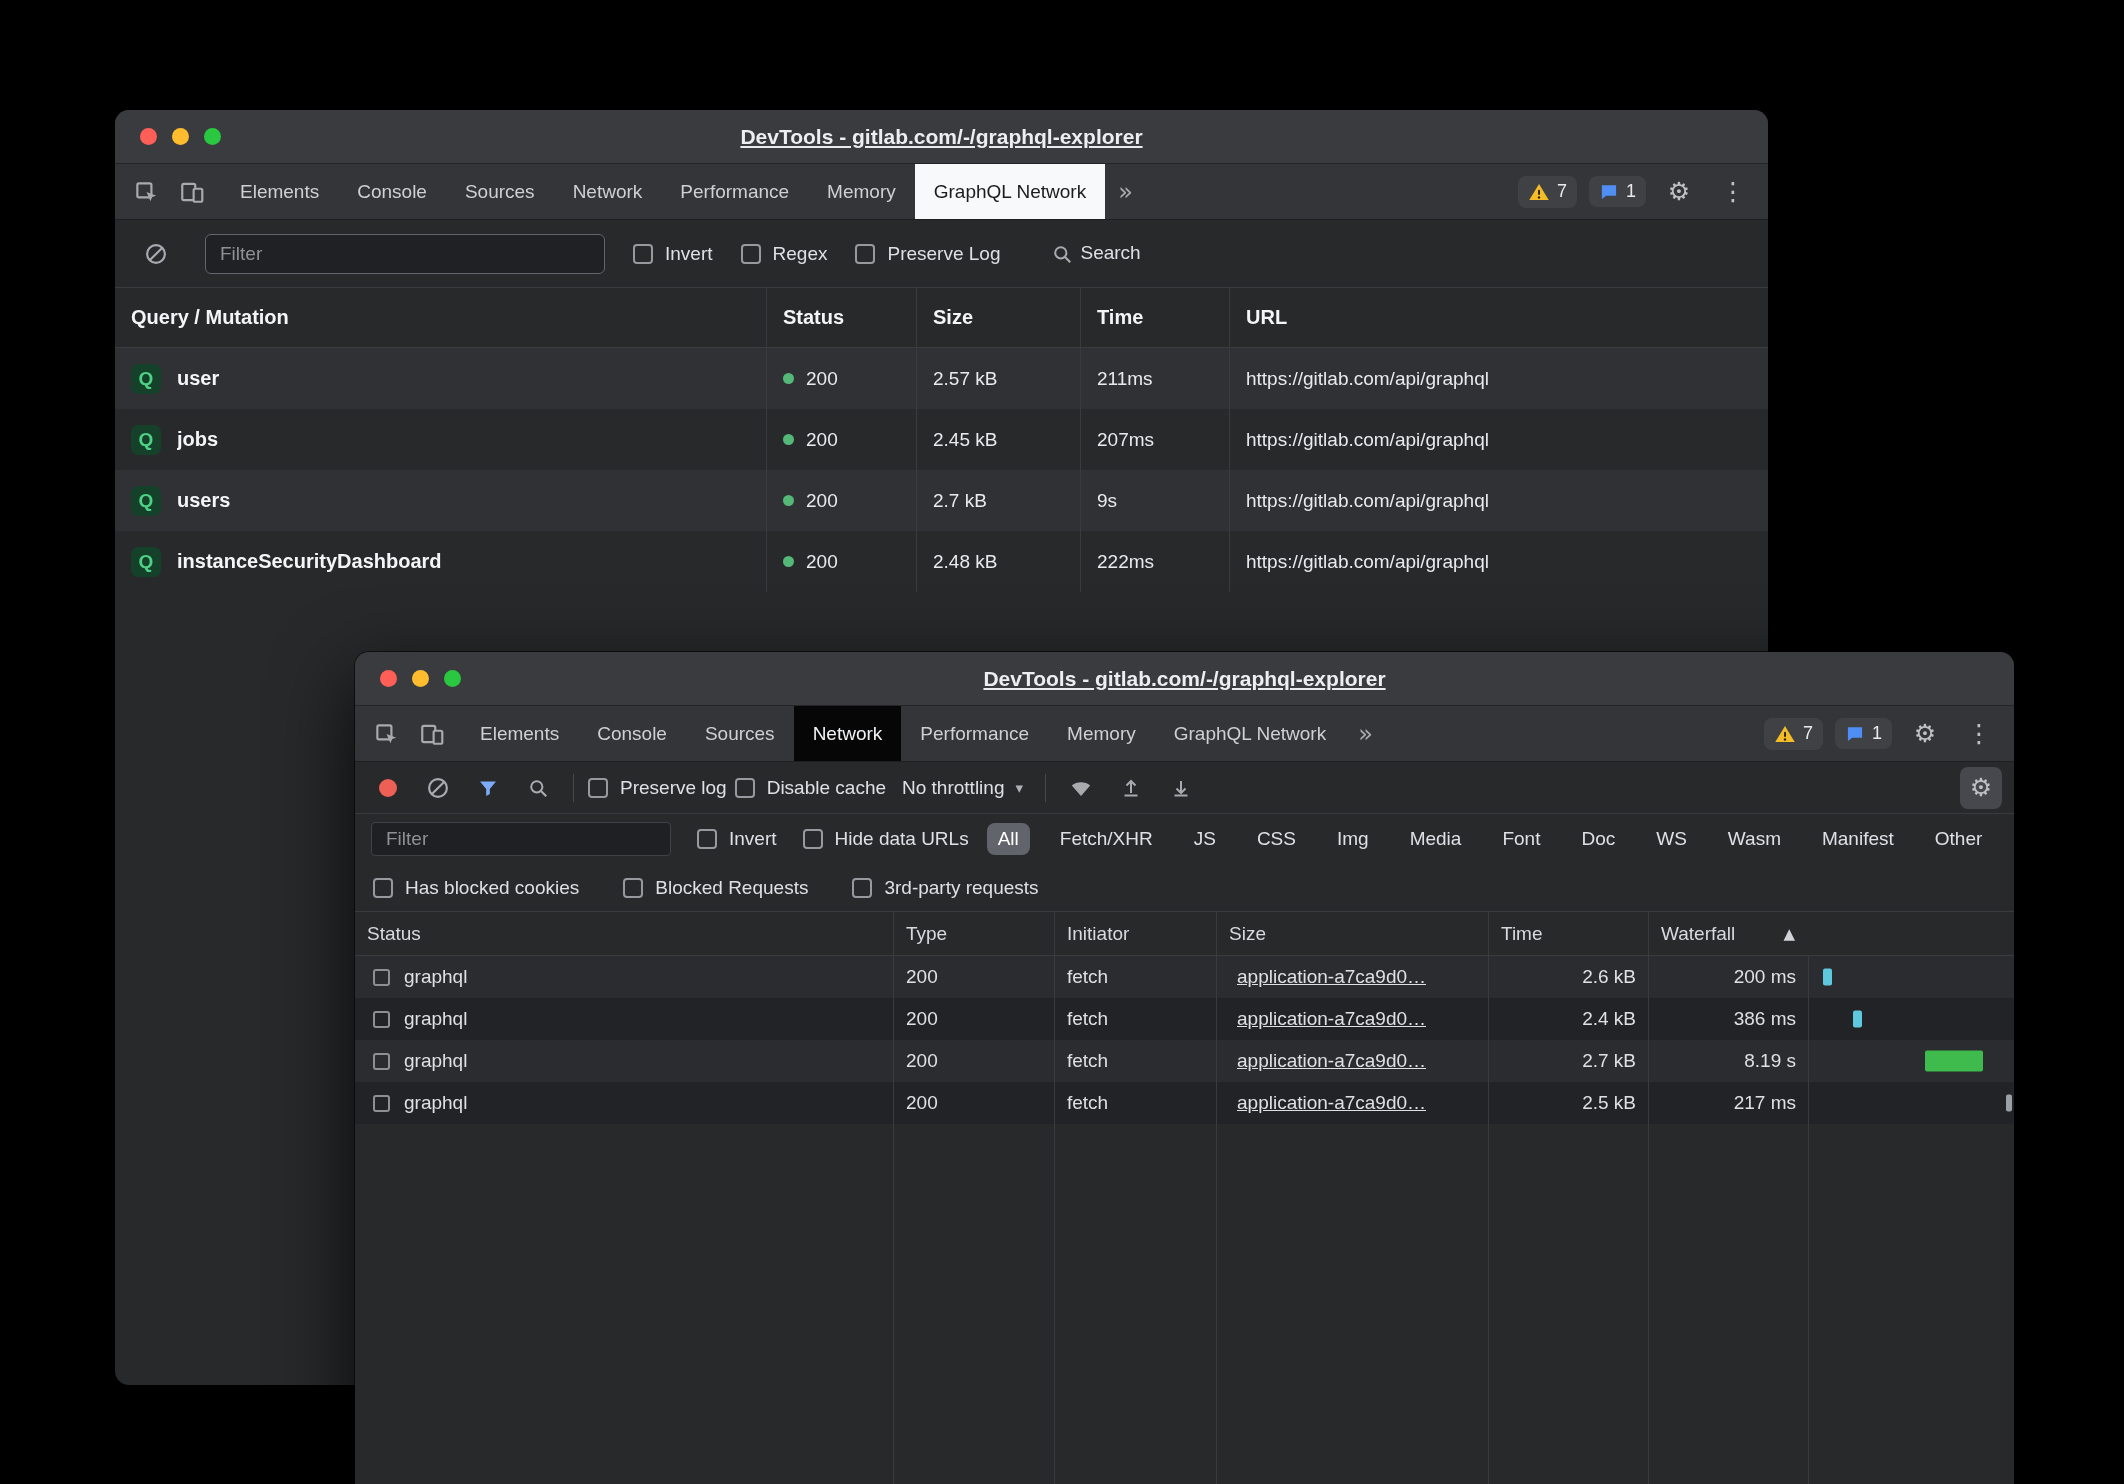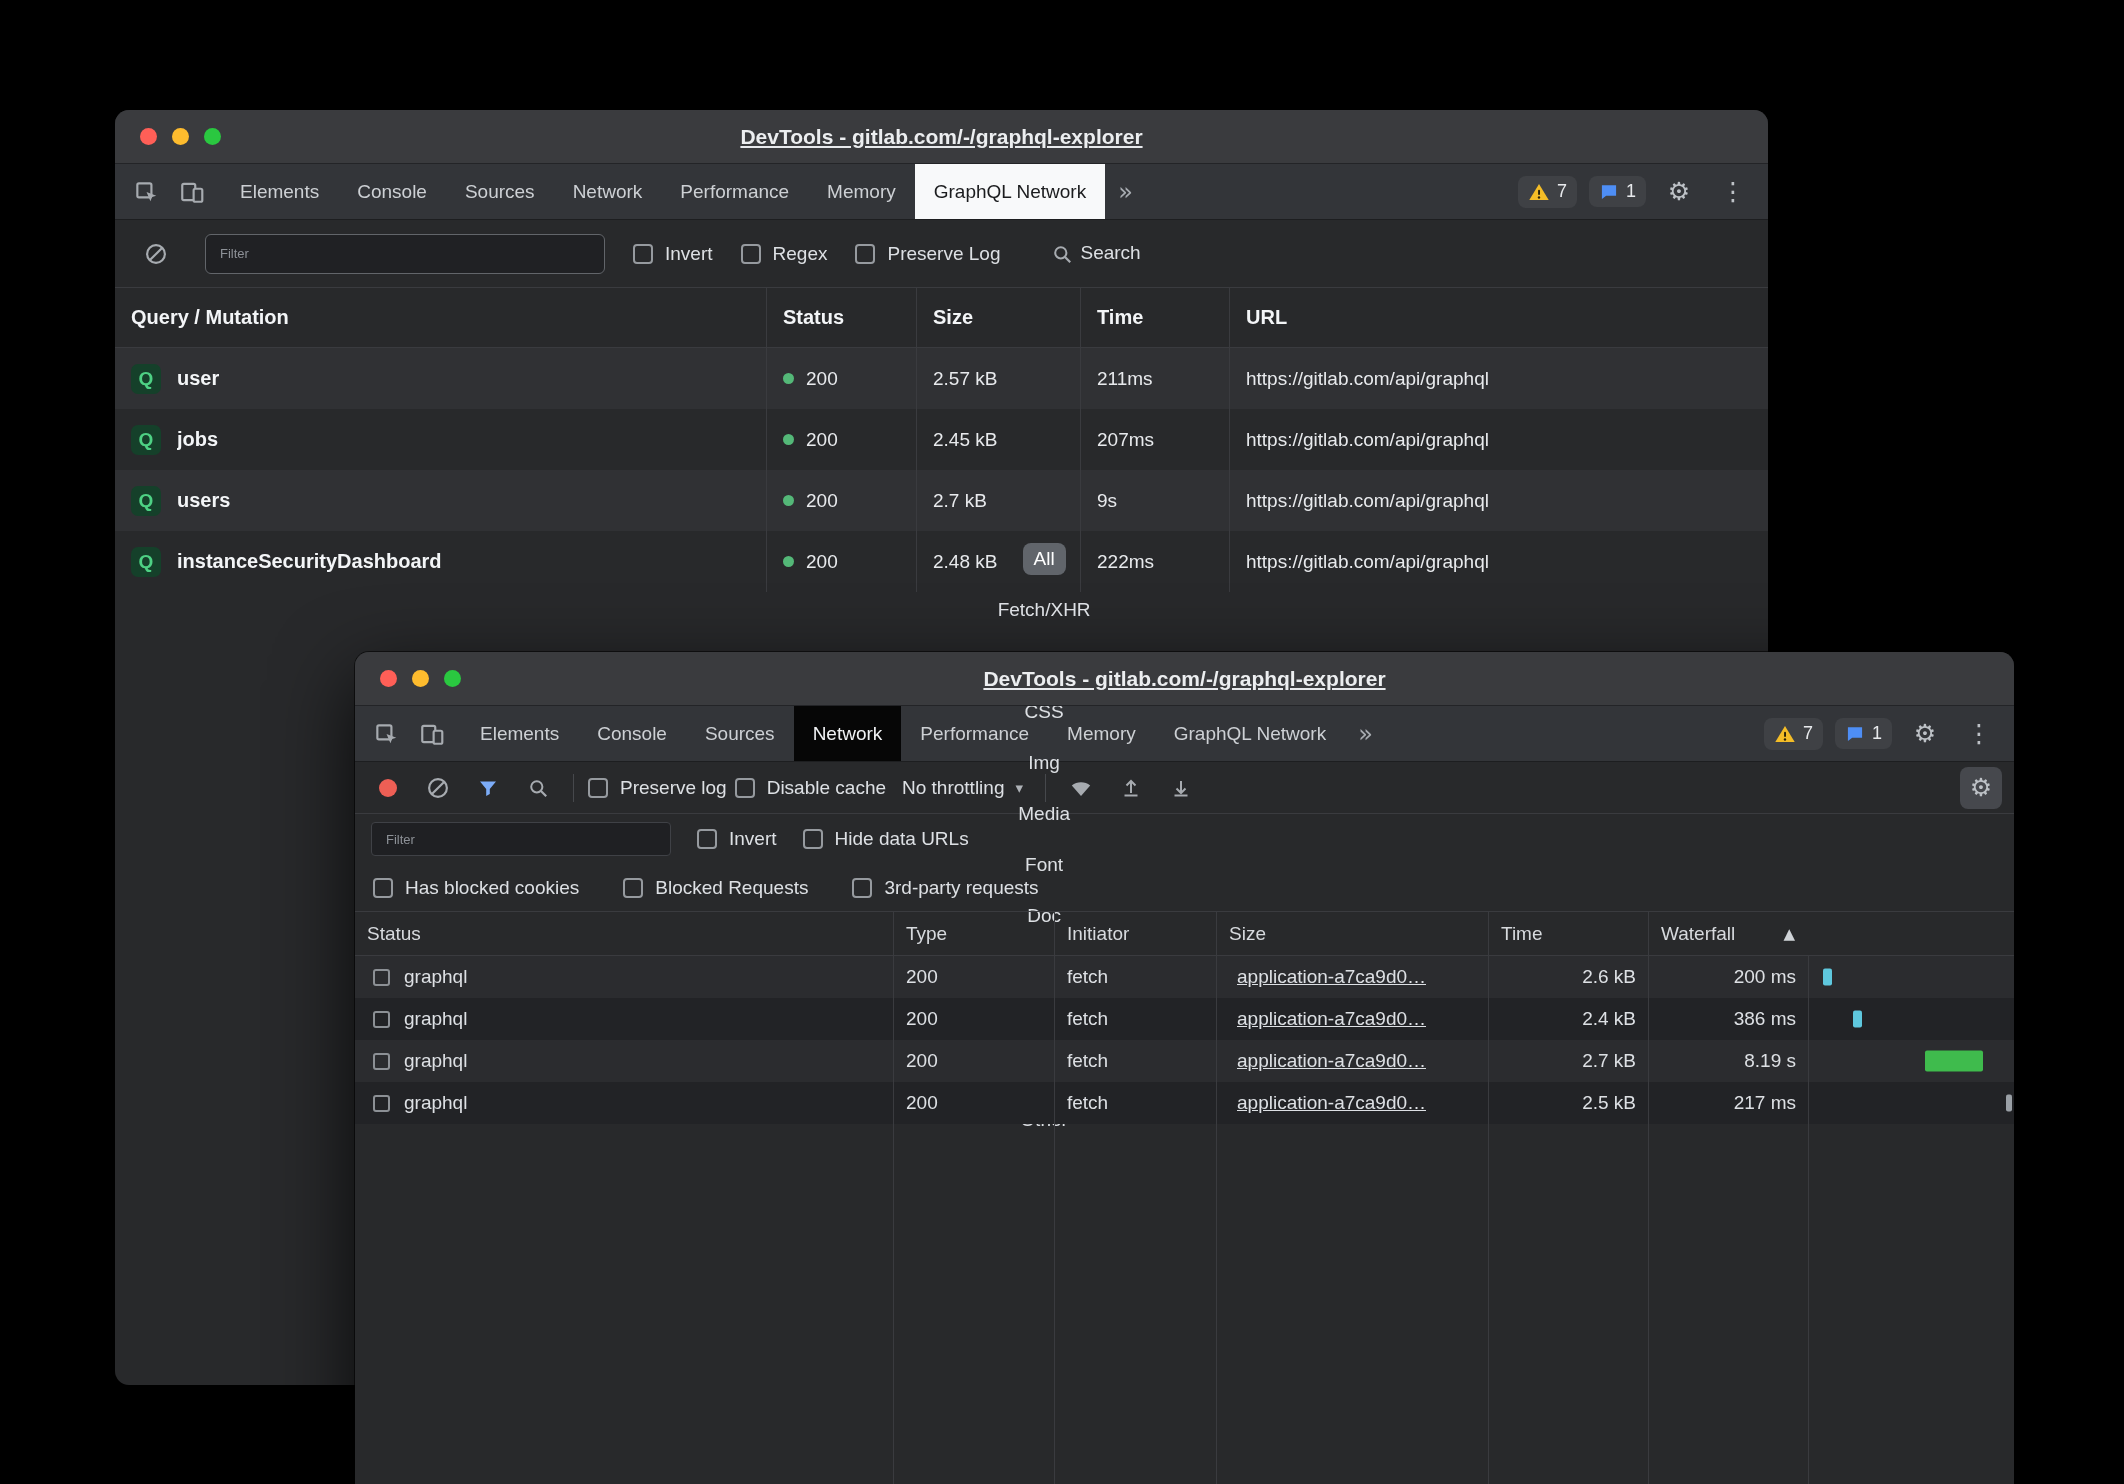--- a/index.html
+++ b/index.html
@@ -58,21 +58,21 @@
   .count-badge {
     display: flex; align-items: center; gap: 7px;
     background: #3f4145; border-radius: 8px; padding: 5px 10px;
     font-size: 18px; color: #e8eaed;
   }
 
   
   .w1toolbar { height: 68px; display: flex; align-items: center; gap: 28px; padding: 0 20px; border-bottom: 1px solid #3a3b3f; }
   .text-input {
     background: #202124; border: 1px solid #62656a; border-radius: 6px;
-    color: #e8eaed; font-size: 13px; padding: 0 14px; font-family: inherit; outline: none;
+    color: #e8eaed; font-size: 19px; padding: 0 14px; font-family: inherit; outline: none;
   }
   .w1filter { width: 400px; height: 40px; }
   input::placeholder { color: #8d9197; }
   .check { display: inline-flex; align-items: center; gap: 12px; font-size: 19px; color: #dde0e4; white-space: nowrap; }
   .checkbox { width: 20px; height: 20px; border: 2px solid #969a9f; border-radius: 4px; flex: 0 0 auto; }
   .search-group { display: inline-flex; align-items: flex-start; gap: 6px; font-size: 19px; color: #dde0e4; margin-left: 22px; }
 
   .qtable { font-size: 19px; color: #e8eaed; }
   .qrow { display: grid; grid-template-columns: 652px 150px 164px 149px 1fr; }
   .qrow > .qc { display: flex; align-items: center; padding: 0 16px; border-right: 1px solid #3a3b3f; min-width: 0; overflow: hidden; white-space: nowrap; }
@@ -91,21 +91,21 @@
   
   .nettoolbar { flex: 0 0 auto; height: 52px; display: flex; align-items: center; gap: 8px; padding: 0 12px; border-bottom: 1px solid #3a3b3f; }
   .rec-dot { width: 18px; height: 18px; border-radius: 50%; background: #ee5f55; }
   .vdiv { width: 1px; height: 28px; background: #46484c; margin: 0 6px; flex: 0 0 auto; }
   .throttle { display: inline-flex; align-items: center; gap: 11px; font-size: 19px; color: #dde0e4; padding: 0 8px; white-space: nowrap; }
   .caret { font-size: 15px; color: #aeb2b7; font-family: "DejaVu Sans", "Liberation Sans", sans-serif; }
   .flex-spacer { flex: 1; }
 
   .filterrow { flex: 0 0 auto; height: 50px; display: flex; align-items: center; gap: 26px; padding: 0 16px; }
   .w2filter { width: 300px; height: 34px; border: 1px solid #3f4146; border-radius: 4px; background: #1f2023; }
-  .pills { display: flex; align-items: center; gap: 19px; margin-left: -8px; flex-direction: column; }
+  .pills { display: flex; align-items: center; gap: 19px; margin-left: -8px; }
   .pill { font-size: 19px; color: #dde0e4; padding: 5px 11px; border-radius: 8px; white-space: nowrap; }
   .pill.selected { background: #61656b; color: #fff; }
 
   .optionsrow { flex: 0 0 auto; height: 48px; display: flex; align-items: center; gap: 44px; padding: 0 18px; border-bottom: 1px solid #3a3b3f; }
 
   
   .ntable { flex: 1; display: flex; flex-direction: column; min-height: 0; font-size: 19px; color: #dde0e4; }
   .nrow { display: grid; grid-template-columns: 539px 161px 162px 272px 160px 160px 1fr; flex: 0 0 auto; }
   .nrow > .ncell { display: flex; align-items: center; padding: 0 12px; border-right: 1px solid #3a3b3f; min-width: 0; white-space: nowrap; overflow: hidden; }
   .nrow > .ncell:last-child { border-right: none; }

